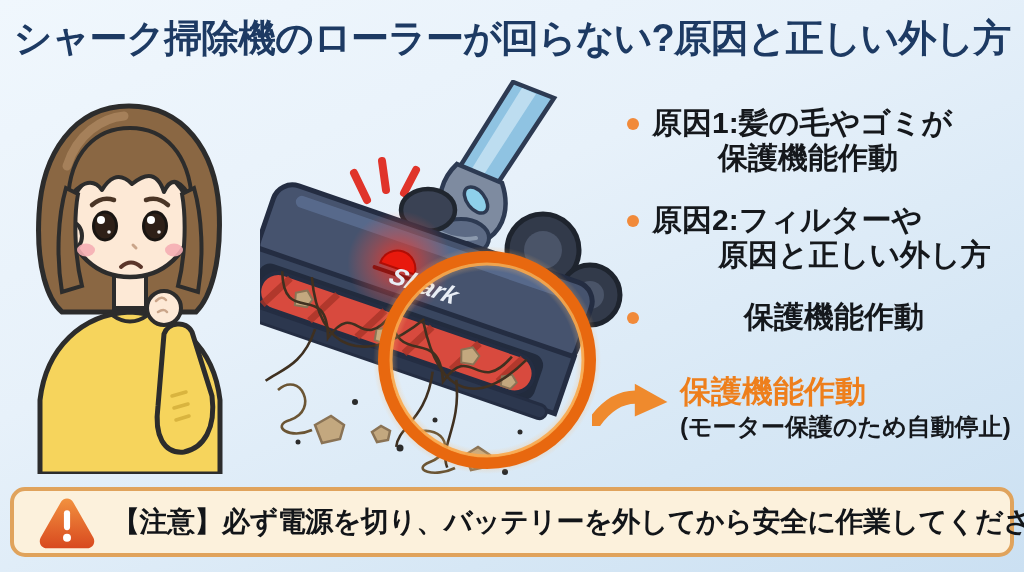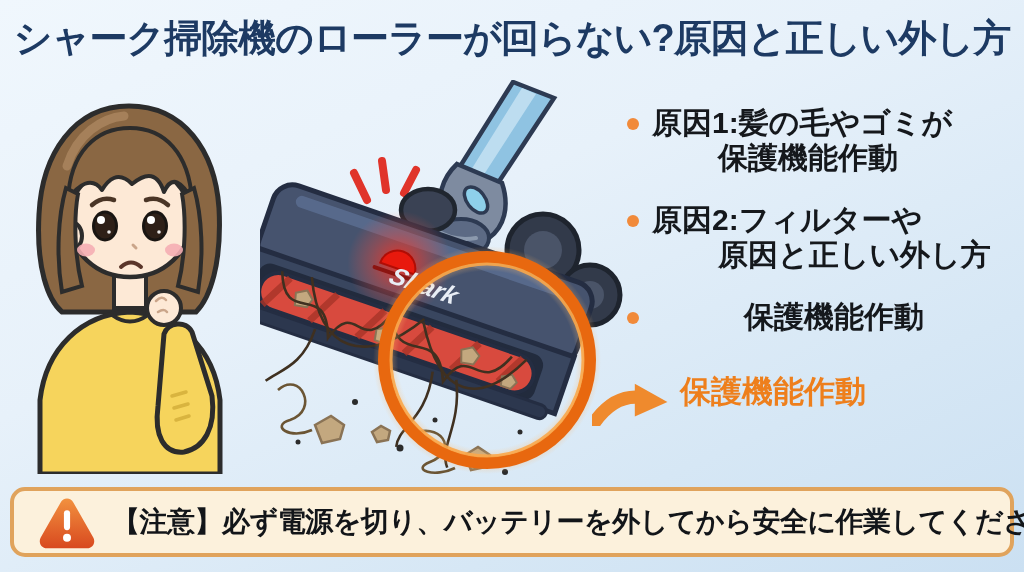--- a/index.html
+++ b/index.html
@@ -229,20 +229,21 @@
     </li>
   </ul>
 
   <div class="protection">
     <svg class="arrow-svg" viewBox="0 0 80 48">
       <path d="M2,44 Q22,16 48,18" fill="none" stroke="#ef8a2d" stroke-width="14" stroke-linecap="round"></path>
       <polygon points="44,4 78,23 44,38" fill="#ef8a2d"></polygon>
     </svg>
     <div>
       <div class="prot-head">保護機能作動</div>
+      <div class="prot-sub">(モーター保護のため自動停止)</div>
     </div>
   </div>
 
   <div class="warning-bar">
     <svg class="warn-icon-svg" viewBox="0 0 64 58">
       <path d="M32,3 C34.9,3 37.5,4.7 39,7.4 L61,46.2 C64,51.4 60.3,58 54.2,58 L9.8,58 C3.7,58 0,51.4 3,46.2 L25,7.4 C26.5,4.7 29.1,3 32,3 Z" fill="url(#wtri)"></path>
       <defs>
         <linearGradient id="wtri" x1="0" y1="0" x2="0" y2="1">
           <stop offset="0%" stop-color="#f2913f"></stop>
           <stop offset="100%" stop-color="#d8491f"></stop>

